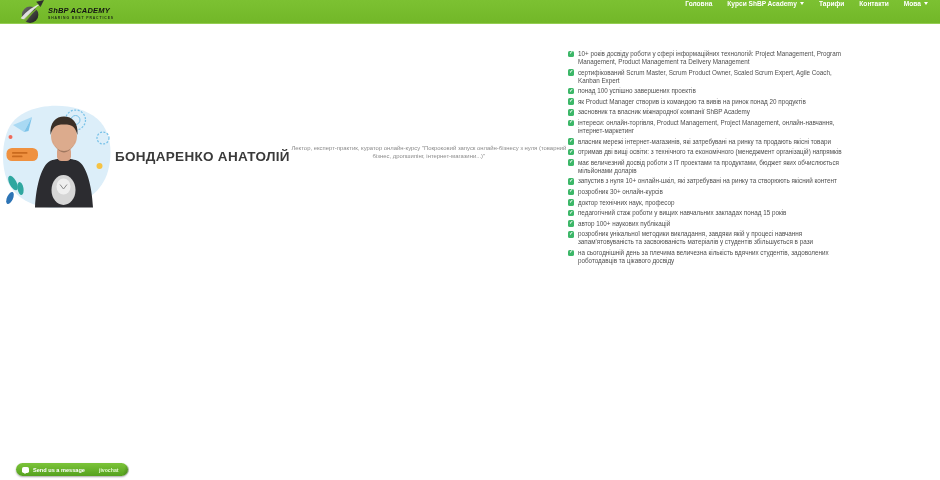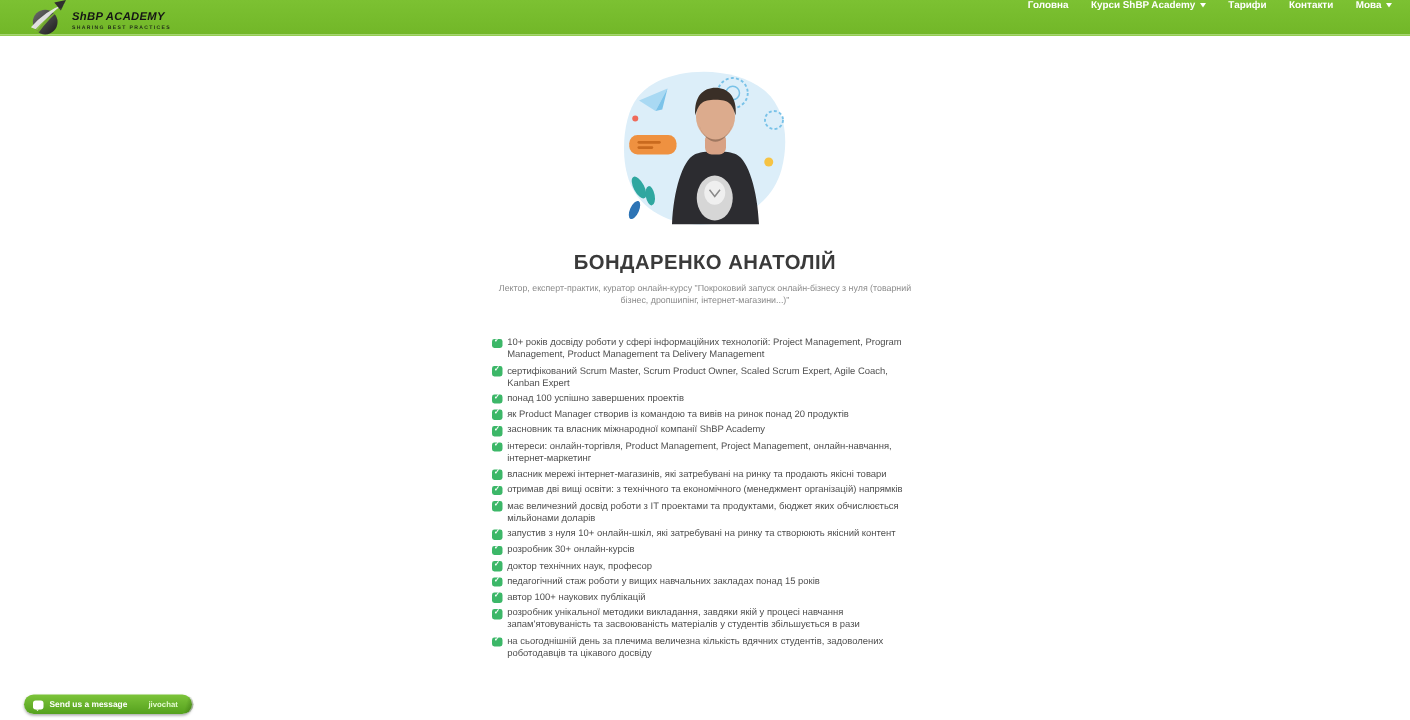--- a/index.html
+++ b/index.html
@@ -16,21 +16,21 @@
     padding:0 12px 0 18px; z-index:5;
   }
   .logo { display:flex; align-items:center; gap:4px; cursor:pointer; }
   .logo-text .logo-title { font-size:7.5px; font-weight:bold; font-style:italic; color:#141414; letter-spacing:0.2px; }
   .logo-text .logo-tagline { font-size:3.4px; font-weight:bold; color:#233018; letter-spacing:0.9px; margin-top:0.5px; }
   .nav { display:flex; align-items:center; gap:15px; }
   .nav a { display:flex; align-items:center; gap:3px; color:#ffffff; font-size:6.6px; font-weight:bold; text-decoration:none; cursor:pointer; }
   .caret { width:0; height:0; border-left:2.5px solid transparent; border-right:2.5px solid transparent; border-top:3px solid #ffffff; display:inline-block; }
 
   
-  .main { position:absolute; top:30px; left:0; right:0; display:flex; flex-direction:column; align-items:center; }
+  .main { position:absolute; top:30px; left:0; right:0; display:flex; flex-direction:row; align-items:center; }
   .hero { width:115px; height:105px; margin-top:17px; }
   .profile-name { margin-top:15px; font-size:13.5px; line-height:15px; font-weight:bold; color:#3a3a3a; letter-spacing:0.3px; text-align:center; }
   .profile-subtitle { margin-top:7px; width:278px; font-size:5.9px; line-height:8px; color:#8b8b8b; text-align:center; }
   .facts { margin-top:20px; width:284px; list-style:none; }
   .facts li { display:flex; align-items:flex-start; gap:3.5px; margin-bottom:2.6px; font-size:6.3px; line-height:8px; color:#4f4f4f; }
   .check { flex:0 0 auto; width:6.6px; height:6.6px; margin-top:0.6px; background:#3cb768; border-radius:1.6px; display:inline-flex; align-items:center; justify-content:center; }
   .check::before { content:"✓"; color:#ffffff; font-size:4.8px; line-height:1; font-weight:bold; }
 
   
   .chat-widget {

